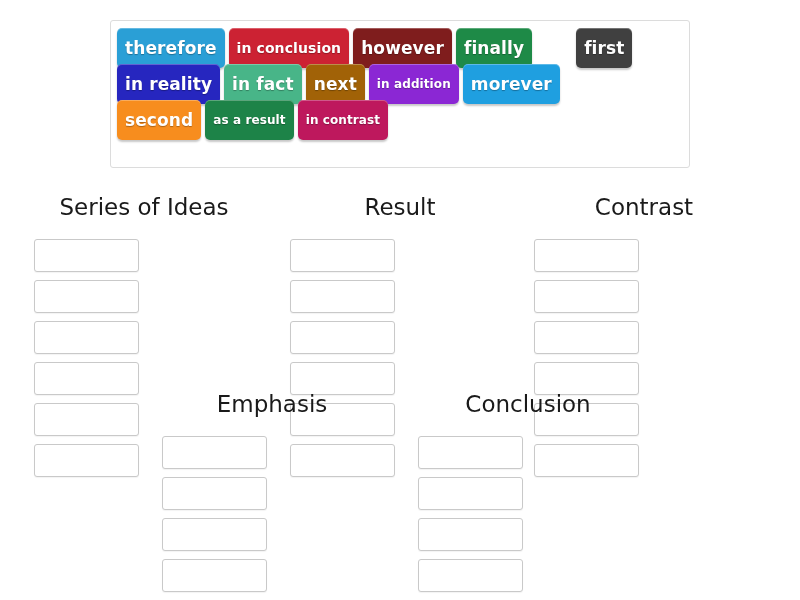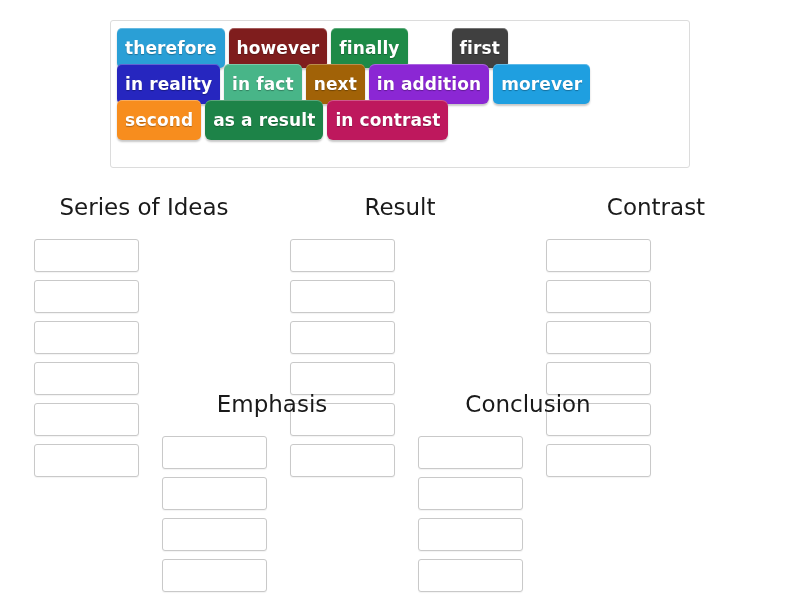--- a/index.html
+++ b/index.html
@@ -43,21 +43,21 @@
     letter-spacing: .1px;
     text-shadow: 0 1px 1px rgba(0,0,0,.30);
     box-shadow: 0 2px 2px rgba(0,0,0,.22), inset 0 1px 0 rgba(255,255,255,.28);
     white-space: nowrap;
     padding: 0 8px;
     cursor: move;
     user-select: none;
     overflow: hidden;
   }
   .tile.small  { font-size: 14px; }
-  .tile.medium { font-size: 17px; border-radius: 6px; }
+  .tile.medium { font-size: 12px; }
 
   
   .group { position: absolute; }
   .group-title {
     text-align: center;
     font-size: 23px;
     color: #1a1a1a;
     font-weight: normal;
     line-height: 1;
     margin-bottom: 20px;
@@ -72,32 +72,33 @@
     width: 105px;
     height: 33px;
     border: 1px solid #c9c9c9;
     border-radius: 3px;
     background: #ffffff;
     box-shadow: 0 1px 1px rgba(0,0,0,.05);
   }
 
   .g-series   { left: 34px;  top: 196px; width: 220px; }
   .g-result   { left: 290px; top: 196px; width: 220px; }
-  .g-contrast { left: 546px; top: 196px; width: 220px; }
+  .g-contrast { left: 534px; top: 196px; width: 220px; }
   .g-emphasis   { left: 162px; top: 393px; width: 220px; }
   .g-conclusion { left: 418px; top: 393px; width: 220px; }
 </style>
 </head>
 <body>
 
 <div id="stage">
 
   <div class="tile-bank">
     <div class="tile-row">
         <div class="tile" style="background: rgb(42, 159, 214);">therefore</div>
+        <div class="tile small" style="background: rgb(204, 34, 51);">in conclusion</div>
         <div class="tile" style="background: #7f1d1d;">however</div>
         <div class="tile" style="background: rgb(30, 138, 71);">finally</div>
         <div class="tile" style="background: #404040; margin-left: 40px;">first</div>
       </div>
     <div class="tile-row">
         <div class="tile" style="background: rgb(38, 38, 191);">in reality</div>
         <div class="tile" style="background: rgb(72, 181, 136);">in fact</div>
         <div class="tile" style="background: #a16207;">next</div>
         <div class="tile medium" style="background: rgb(139, 39, 212);">in addition</div>
         <div class="tile" style="background: rgb(31, 159, 224);">morever</div>

